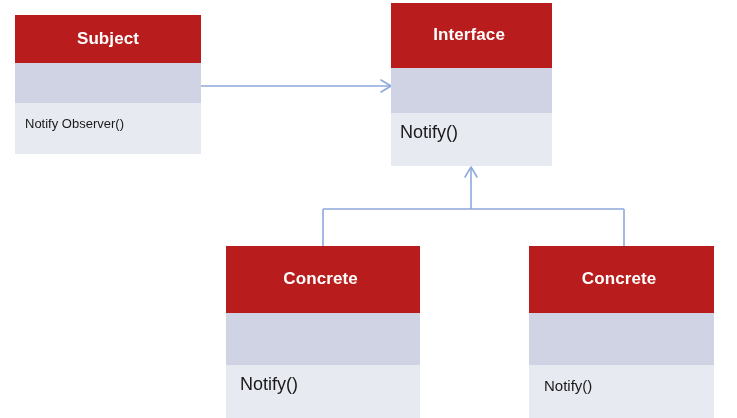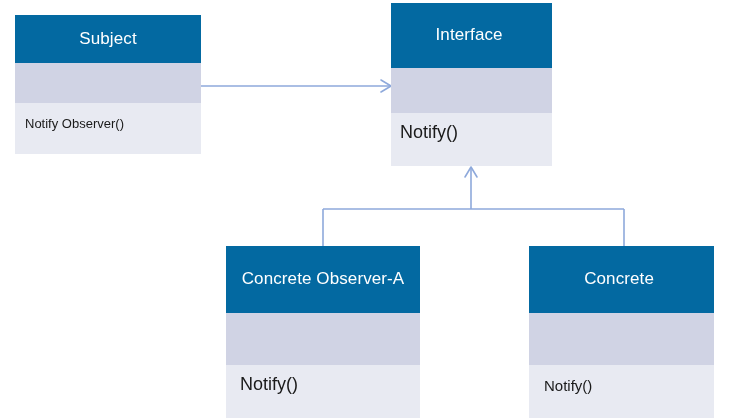--- a/index.html
+++ b/index.html
@@ -18,23 +18,23 @@
 
   
   .uml-box {
     position: absolute;
     box-sizing: border-box;
     background: #E8EAF2;
     display: flex;
     flex-direction: column;
   }
   .uml-header {
-    background: #0369a1;
+    background: #b91c1c;
     color: #ffffff;
-    font-weight: normal;
+    font-weight: bold;
     display: flex;
     align-items: center;
     justify-content: center;
     text-align: center;
     line-height: 1.18;
     box-sizing: border-box;
     letter-spacing: 0.1px;
   }
   .uml-attrs {
     background: #D0D3E4;
@@ -128,21 +128,21 @@
   <div class="uml-box" id="box-interface">
     <div class="uml-header">
       <span>Interface</span>&nbsp;
     </div>
     <div class="uml-attrs"></div>
     <div class="uml-ops">Notify()</div>
   </div>
 
   <div class="uml-box" id="box-obs-a">
     <div class="uml-header">
-      <span>Concrete</span>&nbsp;<span>Observer-A</span>
+      <span>Concrete</span>&nbsp;
     </div>
     <div class="uml-attrs"></div>
     <div class="uml-ops">Notify()</div>
   </div>
 
   <div class="uml-box" id="box-obs-b">
     <div class="uml-header">
       <span>Concrete</span>&nbsp;
     </div>
     <div class="uml-attrs"></div>

